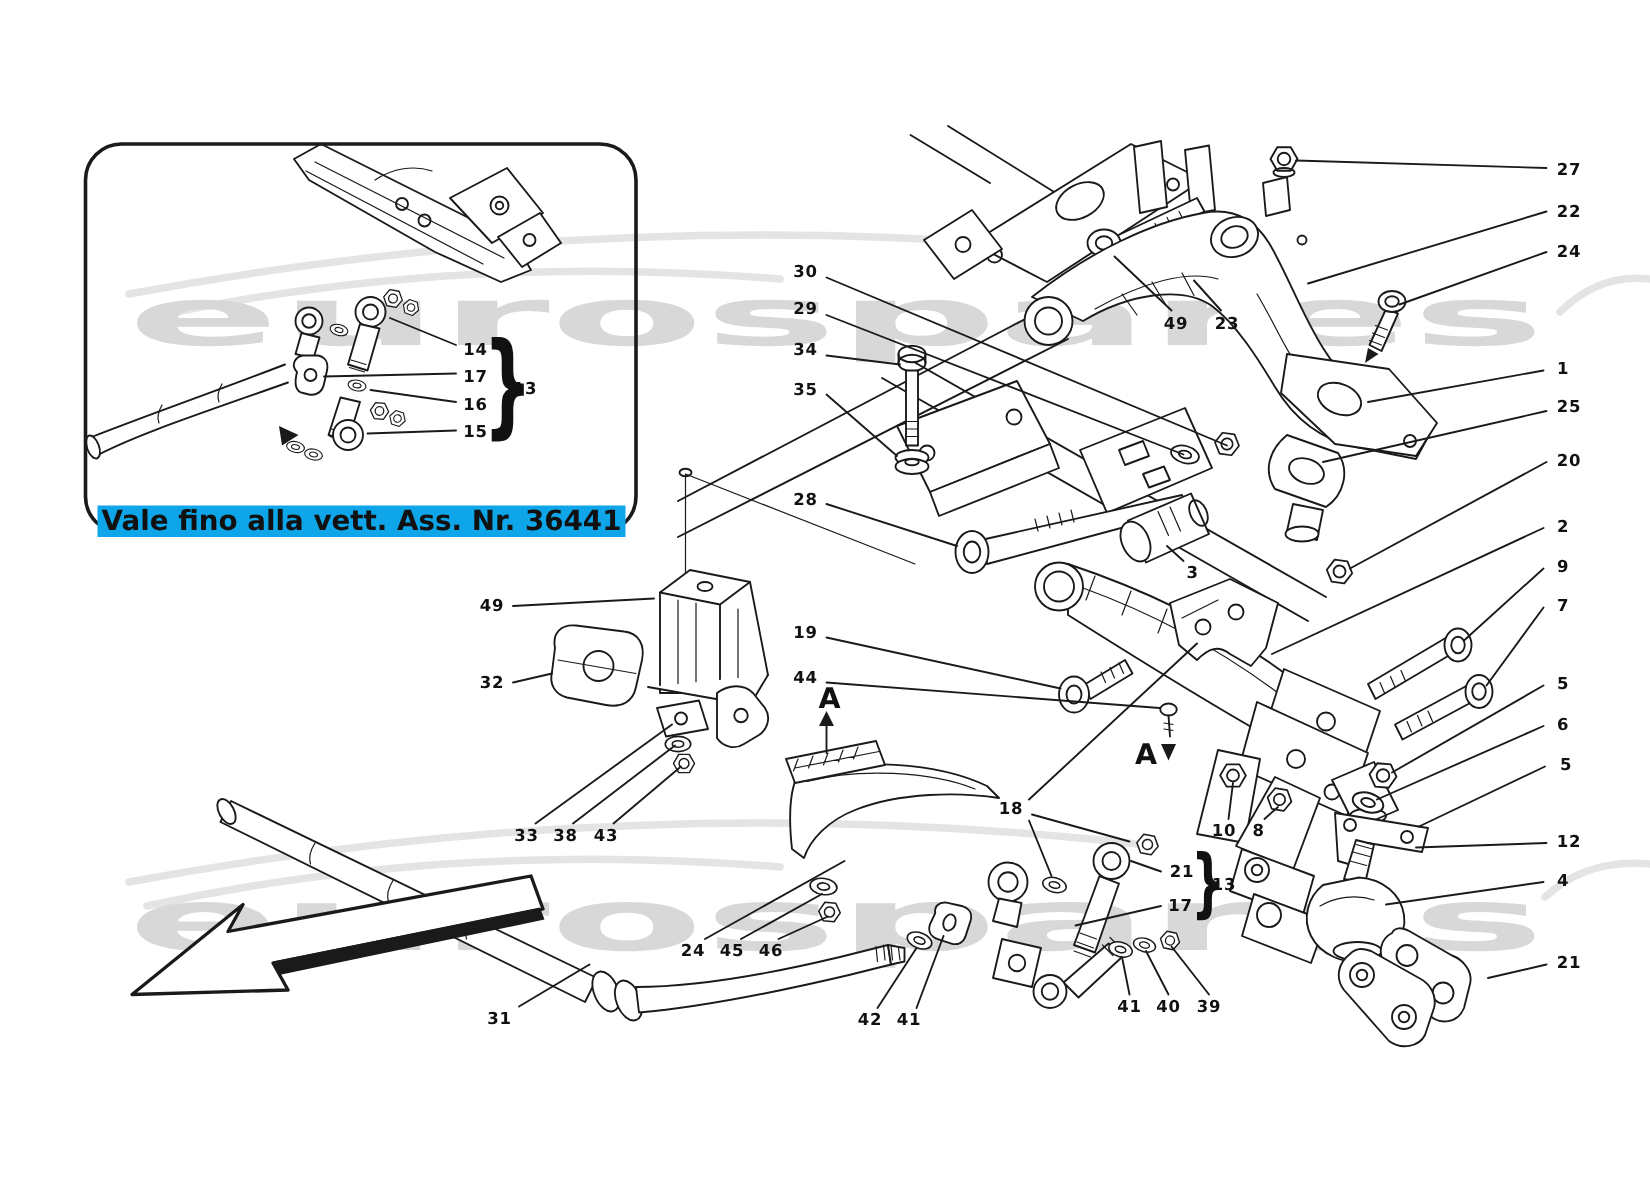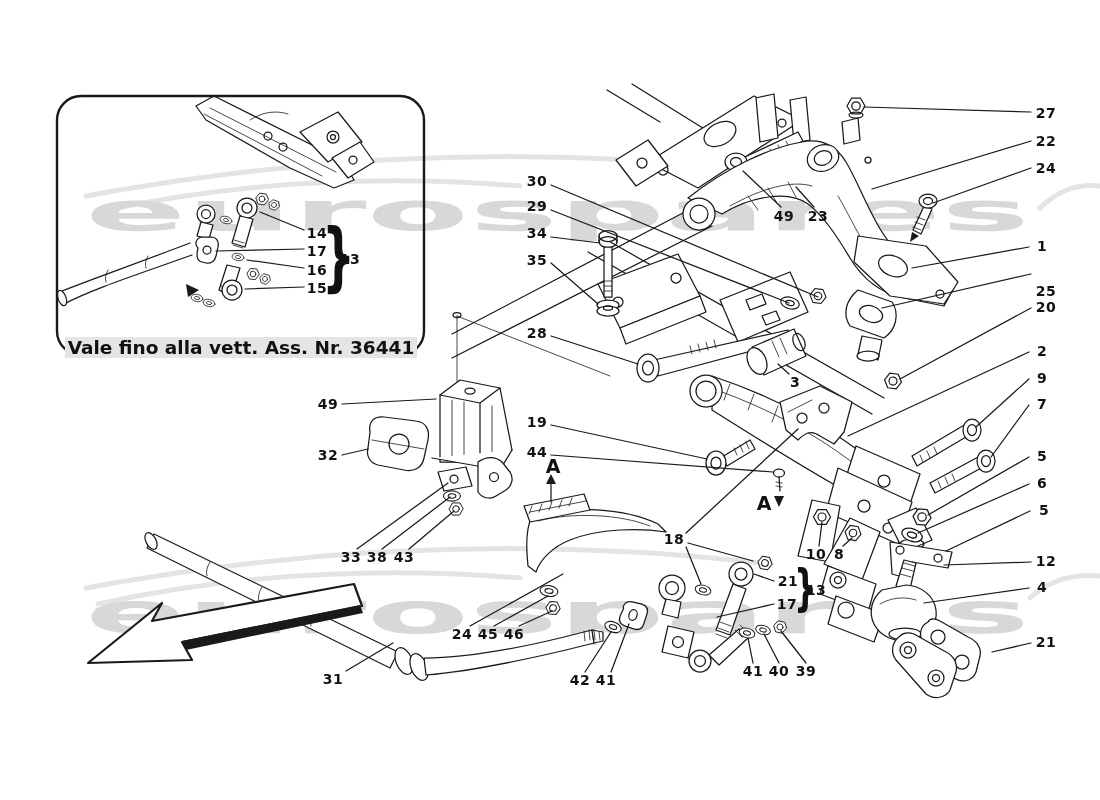--- a/index.html
+++ b/index.html
@@ -10,26 +10,26 @@
   svg .fw{fill:#ffffff}
   svg .fk{fill:#1a1a1a;stroke:none}
   svg .ln{stroke-width:1.05}
   svg .th{stroke-width:0.8}
   svg .bx{stroke-width:2.4}
   svg text{stroke:none}
   svg .wm{fill:#d8d8d8;font-weight:bold;font-size:54px}
   svg .wm2{font-size:57px}
   svg .sw{stroke:#e4e4e4;stroke-width:5;fill:none}
   svg .brc{fill:#111;font-weight:bold}
-  .co{position:absolute;transform:translate(-50%,-50%);font-weight:bold;font-size:14px;
+  .co{position:absolute;transform:translate(-50%,-50%);font-weight:bold;font-size:11px;
       color:#111;white-space:nowrap;letter-spacing:.5px;z-index:5}
   .am{position:absolute;transform:translate(-50%,-50%);font-weight:bold;font-size:19px;color:#111;z-index:5}
   .cap{position:absolute;left:57px;width:368px;text-align:center;font-weight:bold;
        font-size:18.5px;color:#111;white-space:nowrap;z-index:6}
-  .cap span{background:#e5e5e5;padding:0 3px}
+  .cap span{background:#0ea5e9;padding:0 3px}
 </style>
 </head>
 <body>
 
 <div class="stage">
 
 <svg width="1100" height="800" viewBox="0 0 1100 800">
   <defs>
     <g id="nutg">
       <path class="fw" d="M9,0 L4.5,7.8 L-4.5,7.8 L-9,0 L-4.5,-7.8 L4.5,-7.8 Z"></path>
@@ -430,21 +430,21 @@
 <span class="co" style="left:537px;top:333px">28</span>
 <span class="co" style="left:537px;top:422px">19</span>
 <span class="co" style="left:537px;top:452px">44</span>
 <span class="co" style="left:784px;top:216px">49</span>
 <span class="co" style="left:818px;top:216px">23</span>
 <span class="co" style="left:795px;top:382px">3</span>
 <span class="co" style="left:1046px;top:113px">27</span>
 <span class="co" style="left:1046px;top:141px">22</span>
 <span class="co" style="left:1046px;top:168px">24</span>
 <span class="co" style="left:1042px;top:246px">1</span>
-<span class="co" style="left:1046px;top:291px">25</span>
+<span class="co" style="left:1046px;top:271px">25</span>
 <span class="co" style="left:1046px;top:307px">20</span>
 <span class="co" style="left:1042px;top:351px">2</span>
 <span class="co" style="left:1042px;top:378px">9</span>
 <span class="co" style="left:1042px;top:404px">7</span>
 <span class="co" style="left:1042px;top:456px">5</span>
 <span class="co" style="left:1042px;top:483px">6</span>
 <span class="co" style="left:1044px;top:510px">5</span>
 <span class="co" style="left:1046px;top:561px">12</span>
 <span class="co" style="left:1042px;top:587px">4</span>
 <span class="co" style="left:1046px;top:642px">21</span>

